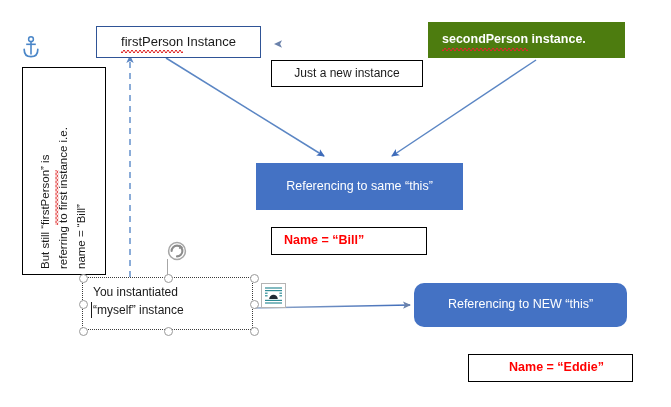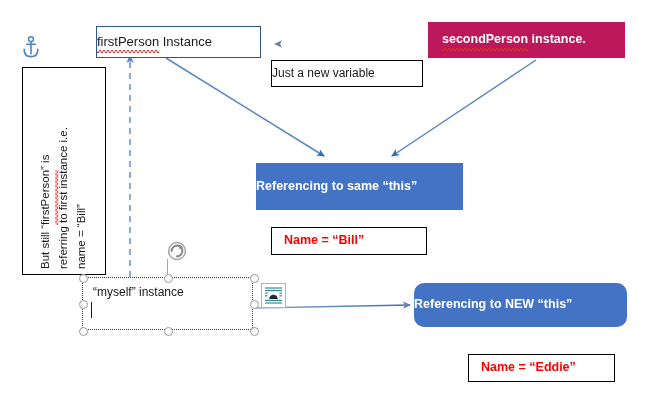--- a/index.html
+++ b/index.html
@@ -25,42 +25,42 @@
     height: 407px;
     pointer-events: none;
   }
 
   
   .box {
     position: absolute;
     box-sizing: border-box;
     display: flex;
     align-items: center;
-    justify-content: flex-start;
+    justify-content: center;
     text-align: center;
     line-height: 1.25;
   }
   .box-white {
     background: #ffffff;
     border: 1px solid #000000;
     color: #1a1a1a;
   }
   .box-white-blue {
     background: #ffffff;
     border: 1px solid #2f5496;
     color: #1a1a1a;
   }
   .box-blue-dark {
     background: #4472c4;
     border: none;
     color: #ffffff;
-    font-weight: bold;
+    font-weight: normal;
   }
   .box-blue-light {
-    background: #be185d;
+    background: #4d7c0f;
     border: none;
     color: #ffffff;
     font-weight: bold;
   }
   .box-red-text {
     background: #ffffff;
     border: 1px solid #000000;
     color: #ff0000;
     font-weight: bold;
   }
@@ -249,38 +249,38 @@
   </div>
 
   <div class="box box-blue-light" style="left:428px; top:22px; width:197px; height:36px; font-size:12.5px;
               justify-content:flex-start; padding-left:14px;">
     <span>
       <span class="squiggle squiggle-red-on-blue">secondPerson</span><span> instance.</span>
     </span>
   </div>
 
   <div class="box box-white" style="left:271px; top:60px; width:152px; height:27px; font-size:12px;">
-    <span>Just a new variable</span>
+    <span>Just a new instance</span>
   </div>
 
   <div class="box box-blue-dark" style="left:256px; top:163px; width:207px; height:47px; font-size:12.5px;">
     <span>Referencing to same “this”</span>
   </div>
 
   <div class="box box-red-text" style="left:271px; top:227px; width:156px; height:28px; font-size:12.5px;
               justify-content:flex-start; padding-left:12px;">
     <span>Name = “Bill”</span>
   </div>
 
   <div class="box box-blue-dark" style="left:414px; top:283px; width:213px; height:44px; font-size:12.5px;border-radius:10px;">
     <span>Referencing to NEW “this”</span>
   </div>
 
-  <div class="box box-red-text" style="left:468px; top:354px; width:147px; height:28px; font-size:12.5px;
-              justify-content:flex-start; padding-left:12px;">
+  <div class="box box-red-text" style="left:468px; top:354px; width:165px; height:28px; font-size:12.5px;
+              justify-content:center; padding-left:12px;">
     <span>Name = “Eddie”</span>
   </div>
 
   <div id="rotated-note">
     <div class="rot-inner">
       <div>
         <span>But still “</span><span class="squiggle">firstPerson</span><span>” is</span>
       </div>
       <div>referring to first instance i.e.</div>
       <div>name = “Bill”</div>
@@ -289,20 +289,21 @@
 
   <div id="rotate-stem"></div>
   <svg id="rotate-handle" viewBox="0 0 20 20" xmlns="http://www.w3.org/2000/svg">
     <circle cx="10" cy="10" r="8.4" fill="none" stroke="#a6a6a6" stroke-width="1.5"></circle>
     <path d="M4.6,10 A5.4,5.4 0 1 1 10,15.4" fill="none" stroke="#8c8c8c" stroke-width="2.1" stroke-linecap="round"></path>
     <path d="M12.6,3.6 L16.4,6.4 L11.9,8.0 Z" fill="#8c8c8c"></path>
   </svg>
 
   <div id="selected-shape">
     <div class="sel-text">
+      <div>You instantiated</div>
       <div>“myself” instance</div>
     </div>
     <div class="caret"></div>
 
     <div class="handle" style="left:0px;   top:0px;"></div>
     <div class="handle" style="left:85.5px;top:0px;"></div>
     <div class="handle" style="left:171px; top:0px;"></div>
     <div class="handle" style="left:0px;   top:26.5px;"></div>
     <div class="handle" style="left:171px; top:26.5px;"></div>
     <div class="handle" style="left:0px;   top:53px;"></div>

